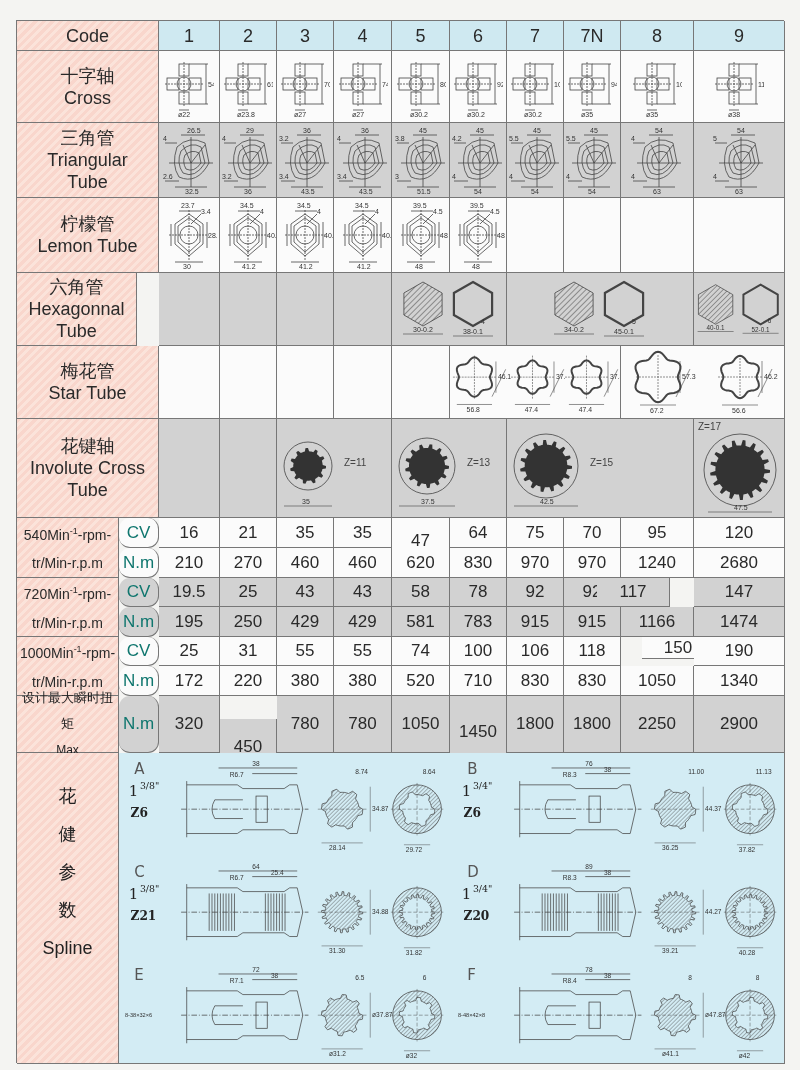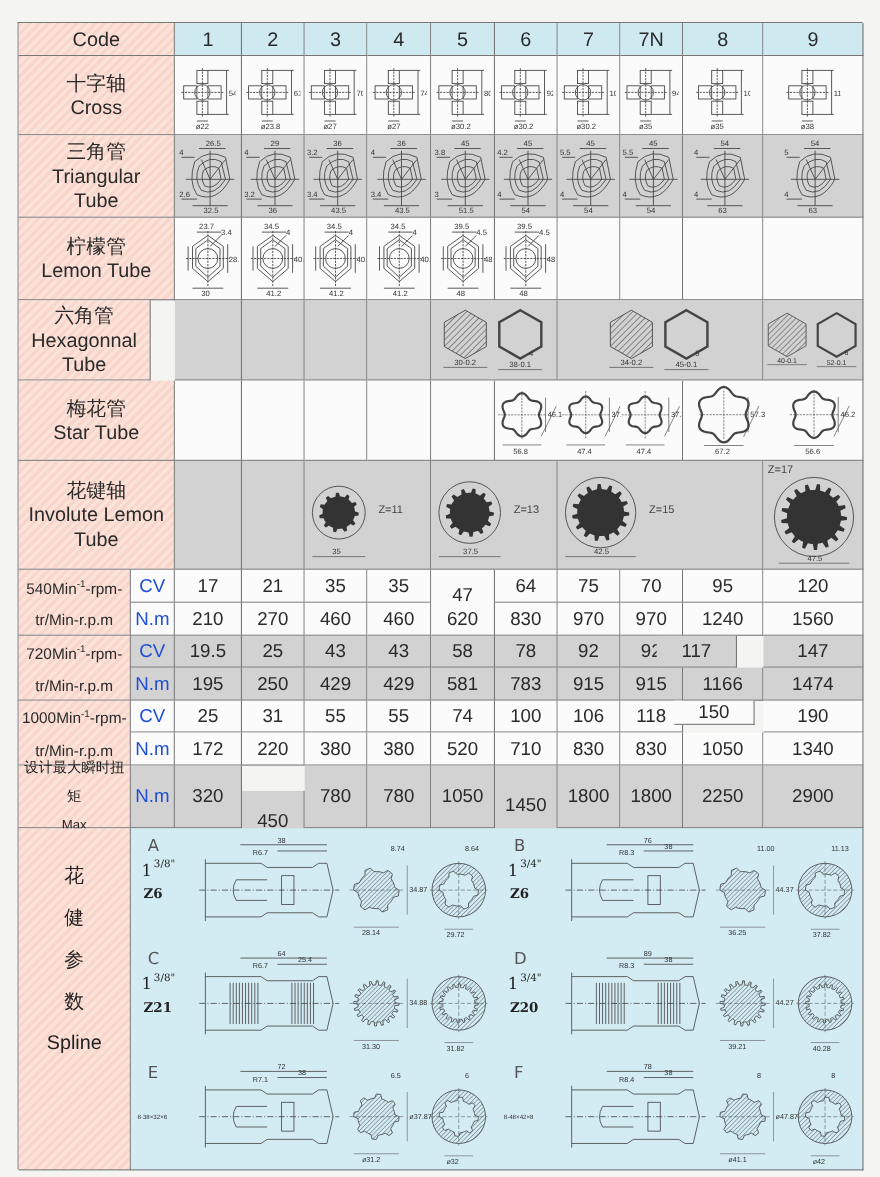--- a/index.html
+++ b/index.html
@@ -6,21 +6,21 @@
   body{width:800px;height:1070px;background:#f4f4f2;position:relative;overflow:hidden;font-family:"Liberation Sans",sans-serif;color:#222;}
   .abs{position:absolute;box-sizing:border-box;}
   .cell{position:absolute;box-sizing:border-box;border-right:1px solid #777;border-bottom:1px solid #777;display:flex;align-items:center;justify-content:center;text-align:center;}
   .pink{background:repeating-linear-gradient(135deg,#f9d6cc 0 3px,#fbe3da 3px 6px);}
   .blue{background:#cfe9f1;}
   .gray{background:#d2d2d2;}
   .white{background:#fbfbfb;}
   .lightblue{background:#d3ecf4;}
   .hdr{font-size:18px;line-height:22px;color:#2a2a2a;}
   .num{font-size:17px;color:#2a2a2a;}
-  .unit{font-size:17px;color:#1d4ed8;}
+  .unit{font-size:17px;color:#0f766e;border-radius:11px;}
   .rpm{font-size:14px;line-height:29px;color:#2a2a2a;}
   .maxlbl{font-size:13px;line-height:26px;}
   svg{display:block;}
   .dimtxt{font-size:7px;fill:#333;font-family:"Liberation Sans",sans-serif;}
   .vlabel{font-size:18px;line-height:38px;}
 </style>
 </head>
 <body>
 
 <div class="abs" style="left:16px;top:20px;width:768px;height:1043px;border-left:1px solid #777;border-top:1px solid #777;">
@@ -56,21 +56,21 @@
     <span>六角管</span>
     <span>Hexagonnal</span>
     <span>Tube</span>
   </div>
   <div class="cell pink hdr" style="left:0;top:325px;width:142px;height:73px;flex-direction:column;">
     <span>梅花管</span>
     <span>Star Tube</span>
   </div>
   <div class="cell pink hdr" style="left:0;top:398px;width:142px;height:99px;flex-direction:column;">
     <span>花键轴</span>
-    <span>Involute Lemon</span>
+    <span>Involute Cross</span>
     <span>Tube</span>
   </div>
 
   <div class="cell pink rpm" style="left:0;top:497px;width:102px;height:60px;flex-direction:column;">
     <span><span>540Min</span><sup style="font-size:9px">-1</sup><span>-rpm-</span></span>
     <span>tr/Min-r.p.m</span>
   </div>
   <div class="cell pink rpm" style="left:0;top:557px;width:102px;height:59px;flex-direction:column;">
     <span><span>720Min</span><sup style="font-size:9px">-1</sup><span>-rpm-</span></span>
     <span>tr/Min-r.p.m</span>
@@ -787,40 +787,40 @@
         <svg width="88" height="96" viewBox="0 0 88 96">
     <text x="2" y="10" font-size="10" fill="#444" font-family="Liberation Sans, sans-serif">Z=17</text>
     <circle cx="44" cy="50" r="36" fill="none" stroke="#444" stroke-width="0.8"></circle>
     <path d="M74.0 50.0L74.0 51.4L73.9 52.8L68.4 53.4L68.2 54.5L67.9 55.6L67.7 56.7L67.3 57.8L72.0 60.8L71.4 62.1L70.9 63.4L65.5 62.0L64.9 63.0L64.3 63.9L63.6 64.8L62.9 65.7L66.2 70.2L65.2 71.2L64.2 72.2L59.7 68.9L58.8 69.6L57.9 70.3L57.0 70.9L56.0 71.5L57.4 76.9L56.1 77.4L54.8 78.0L51.8 73.3L50.7 73.7L49.6 73.9L48.5 74.2L47.4 74.4L46.8 79.9L45.4 80.0L44.0 80.0L42.9 74.6L41.7 74.5L40.6 74.4L39.5 74.2L38.4 73.9L35.8 78.9L34.5 78.4L33.2 78.0L34.1 72.5L33.0 72.0L32.0 71.5L31.0 70.9L30.1 70.3L25.9 73.9L24.8 73.1L23.8 72.2L26.6 67.4L25.8 66.6L25.1 65.7L24.4 64.8L23.7 63.9L18.5 65.8L17.8 64.6L17.1 63.4L21.5 59.9L21.1 58.9L20.7 57.8L20.3 56.7L20.1 55.6L14.5 55.5L14.3 54.1L14.1 52.8L19.4 51.1L19.4 50.0L19.4 48.9L19.5 47.7L19.6 46.6L14.5 44.5L14.8 43.1L15.1 41.8L20.7 42.2L21.1 41.1L21.5 40.1L22.0 39.0L22.5 38.0L18.5 34.2L19.3 33.0L20.1 31.9L25.1 34.3L25.8 33.4L26.6 32.6L27.4 31.8L28.3 31.1L25.9 26.1L27.0 25.3L28.2 24.5L32.0 28.5L33.0 28.0L34.1 27.5L35.1 27.1L36.2 26.7L35.8 21.1L37.1 20.8L38.5 20.5L40.6 25.6L41.7 25.5L42.9 25.4L44.0 25.4L45.1 25.4L46.8 20.1L48.1 20.3L49.5 20.5L49.6 26.1L50.7 26.3L51.8 26.7L52.9 27.1L53.9 27.5L57.4 23.1L58.6 23.8L59.8 24.5L57.9 29.7L58.8 30.4L59.7 31.1L60.6 31.8L61.4 32.6L66.2 29.8L67.1 30.8L67.9 31.9L64.3 36.1L64.9 37.0L65.5 38.0L66.0 39.0L66.5 40.1L72.0 39.2L72.4 40.5L72.9 41.8L67.9 44.4L68.2 45.5L68.4 46.6L68.5 47.7L68.6 48.9L74.0 50.0Z" fill="#333"></path>
     <line x1="12" y1="92" x2="76" y2="92" stroke="#444" stroke-width="0.6"></line>
     <text class="dimtxt" x="38" y="90">47.5</text>
         </svg>
       </div>
     </div>
   <div id="numCells">
-      <div class="cell white num" style="left: 142px; top: 497px; width: 61px; height: 30px;">17</div>
+      <div class="cell white num" style="left: 142px; top: 497px; width: 61px; height: 30px;">16</div>
       <div class="cell white num" style="left: 203px; top: 497px; width: 57px; height: 30px; text-align: center;">21</div>
       <div class="cell white num" style="left: 260px; top: 497px; width: 57px; height: 30px;">35</div>
       <div class="cell white num" style="left: 317px; top: 497px; width: 58px; height: 30px;">35</div>
       <div class="cell white num" style="left: 375px; top: 497px; width: 58px; height: 46px;">47</div>
       <div class="cell white num" style="left: 433px; top: 497px; width: 57px; height: 30px;">64</div>
       <div class="cell white num" style="left: 490px; top: 497px; width: 57px; height: 30px;">75</div>
       <div class="cell white num" style="left: 547px; top: 497px; width: 57px; height: 30px;">70</div>
       <div class="cell white num" style="left: 604px; top: 497px; width: 73px; height: 30px;">95</div>
       <div class="cell white num" style="left: 677px; top: 497px; width: 91px; height: 30px;">120</div>
       <div class="cell white num" style="left: 142px; top: 527px; width: 61px; height: 30px;">210</div>
       <div class="cell white num" style="left: 203px; top: 527px; width: 57px; height: 30px; text-align: right;">270</div>
       <div class="cell white num" style="left: 260px; top: 527px; width: 57px; height: 30px;">460</div>
       <div class="cell white num" style="left: 317px; top: 527px; width: 58px; height: 30px;">460</div>
       <div class="cell white num" style="left: 375px; top: 527px; width: 58px; height: 30px;">620</div>
       <div class="cell white num" style="left: 433px; top: 527px; width: 57px; height: 30px;">830</div>
       <div class="cell white num" style="left: 490px; top: 527px; width: 57px; height: 30px;">970</div>
       <div class="cell white num" style="left: 547px; top: 527px; width: 57px; height: 30px;">970</div>
       <div class="cell white num" style="left: 604px; top: 527px; width: 73px; height: 30px;">1240</div>
-      <div class="cell white num" style="left: 677px; top: 527px; width: 91px; height: 30px;">1560</div>
+      <div class="cell white num" style="left: 677px; top: 527px; width: 91px; height: 30px;">2680</div>
       <div class="cell gray num" style="left: 142px; top: 557px; width: 61px; height: 29px;">19.5</div>
       <div class="cell gray num" style="left: 203px; top: 557px; width: 57px; height: 29px;">25</div>
       <div class="cell gray num" style="left: 260px; top: 557px; width: 57px; height: 29px;">43</div>
       <div class="cell gray num" style="left: 317px; top: 557px; width: 58px; height: 29px;">43</div>
       <div class="cell gray num" style="left: 375px; top: 557px; width: 58px; height: 29px;">58</div>
       <div class="cell gray num" style="left: 433px; top: 557px; width: 57px; height: 29px;">78</div>
       <div class="cell gray num" style="left: 490px; top: 557px; width: 57px; height: 29px;">92</div>
       <div class="cell gray num" style="left: 547px; top: 557px; width: 57px; height: 29px;">92</div>
       <div class="cell gray num" style="left: 580px; top: 557px; width: 73px; height: 29px;">117</div>
       <div class="cell gray num" style="left: 677px; top: 557px; width: 91px; height: 29px;">147</div>
@@ -835,21 +835,21 @@
       <div class="cell gray num" style="left: 604px; top: 586px; width: 73px; height: 30px;">1166</div>
       <div class="cell gray num" style="left: 677px; top: 586px; width: 91px; height: 30px;">1474</div>
       <div class="cell white num" style="left: 142px; top: 616px; width: 61px; height: 29px;">25</div>
       <div class="cell white num" style="left: 203px; top: 616px; width: 57px; height: 29px;">31</div>
       <div class="cell white num" style="left: 260px; top: 616px; width: 57px; height: 29px;">55</div>
       <div class="cell white num" style="left: 317px; top: 616px; width: 58px; height: 29px;">55</div>
       <div class="cell white num" style="left: 375px; top: 616px; width: 58px; height: 29px;">74</div>
       <div class="cell white num" style="left: 433px; top: 616px; width: 57px; height: 29px;">100</div>
       <div class="cell white num" style="left: 490px; top: 616px; width: 57px; height: 29px;">106</div>
       <div class="cell white num" style="left: 547px; top: 616px; width: 57px; height: 29px;">118</div>
-      <div class="cell white num" style="left: 596px; top: 616px; width: 73px; height: 22px;">150</div>
+      <div class="cell white num" style="left: 625px; top: 616px; width: 73px; height: 22px;">150</div>
       <div class="cell white num" style="left: 677px; top: 616px; width: 91px; height: 29px;">190</div>
       <div class="cell white num" style="left: 142px; top: 645px; width: 61px; height: 30px;">172</div>
       <div class="cell white num" style="left: 203px; top: 645px; width: 57px; height: 30px;">220</div>
       <div class="cell white num" style="left: 260px; top: 645px; width: 57px; height: 30px;">380</div>
       <div class="cell white num" style="left: 317px; top: 645px; width: 58px; height: 30px;">380</div>
       <div class="cell white num" style="left: 375px; top: 645px; width: 58px; height: 30px;">520</div>
       <div class="cell white num" style="left: 433px; top: 645px; width: 57px; height: 30px;">710</div>
       <div class="cell white num" style="left: 490px; top: 645px; width: 57px; height: 30px;">830</div>
       <div class="cell white num" style="left: 547px; top: 645px; width: 57px; height: 30px;">830</div>
       <div class="cell white num" style="left: 604px; top: 645px; width: 73px; height: 30px;">1050</div>

